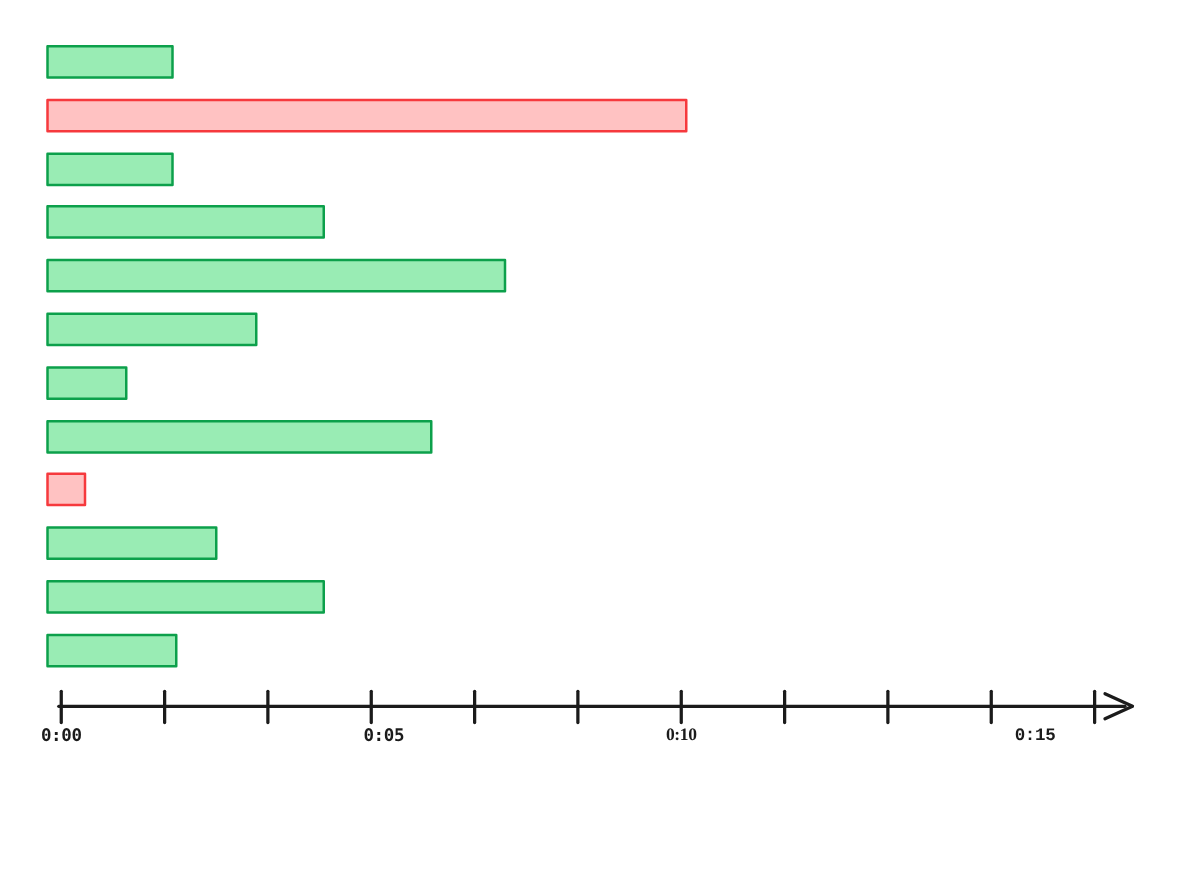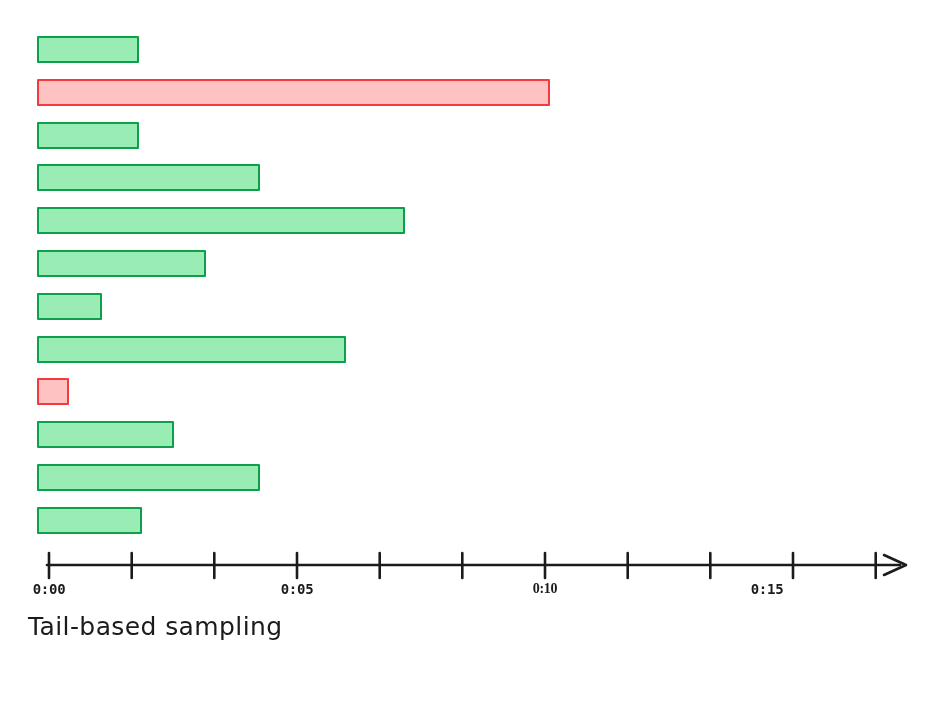--- a/index.html
+++ b/index.html
@@ -80,23 +80,22 @@
           <path d="M793.0 8 L793.0 33"></path>
           <path d="M875.7 8 L875.7 33"></path>
         </g>
       <g id="axis-arrow">
         <path d="M47 20 L900 20" stroke="#1b1b1b" stroke-width="2.6" fill="none" stroke-linecap="round"></path>
         <path d="M884 10 L906 20 L884 30" stroke="#1b1b1b" stroke-width="2.6" fill="none" stroke-linecap="round" stroke-linejoin="round"></path>
       </g>
     </svg>
     <div id="tick-labels">
         <span class="tick-label" style="left: 49px; top: 36px;">0:00</span>
-        <span class="tick-label" style="left: 297px; top: 36px;">0:05</span>
+        <span class="tick-label" style="left: 307px; top: 36px;">0:05</span>
         <span class="tick-label" style="left: 545px; top: 36px; font-family: Liberation Serif, serif;">0:10</span>
-        <span class="tick-label" style="left: 767px; top: 36px;">0:15</span>
+        <span class="tick-label" style="left: 828px; top: 36px; font-family: Liberation Mono, monospace;">0:15</span>
       </div>
   </div>
 
   <div class="caption">
-    <span class="line">Tail-based sampling</span>
   </div>
 
 </div>
 
 </body></html>

